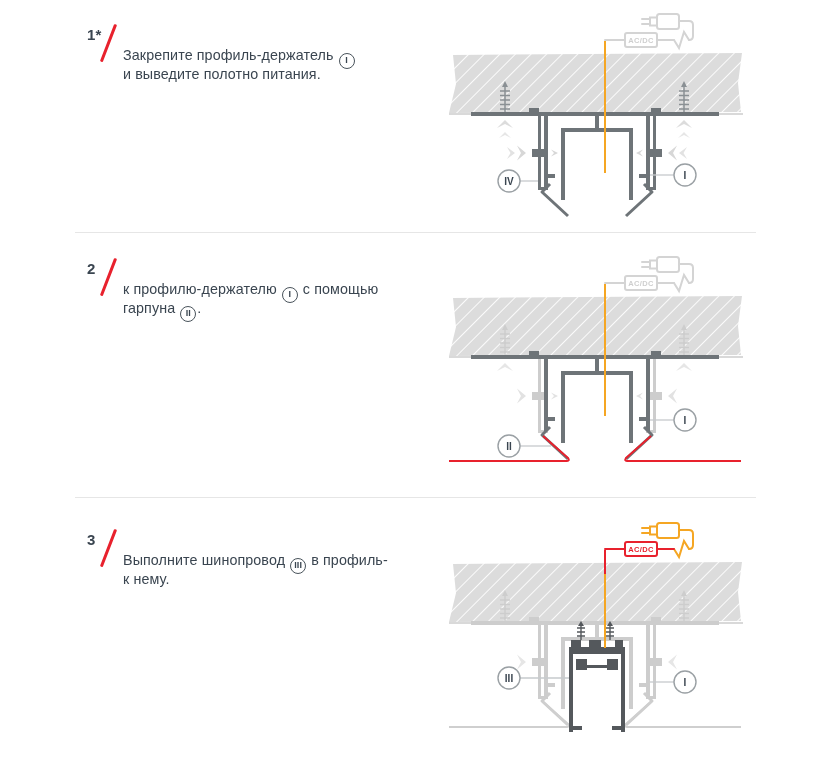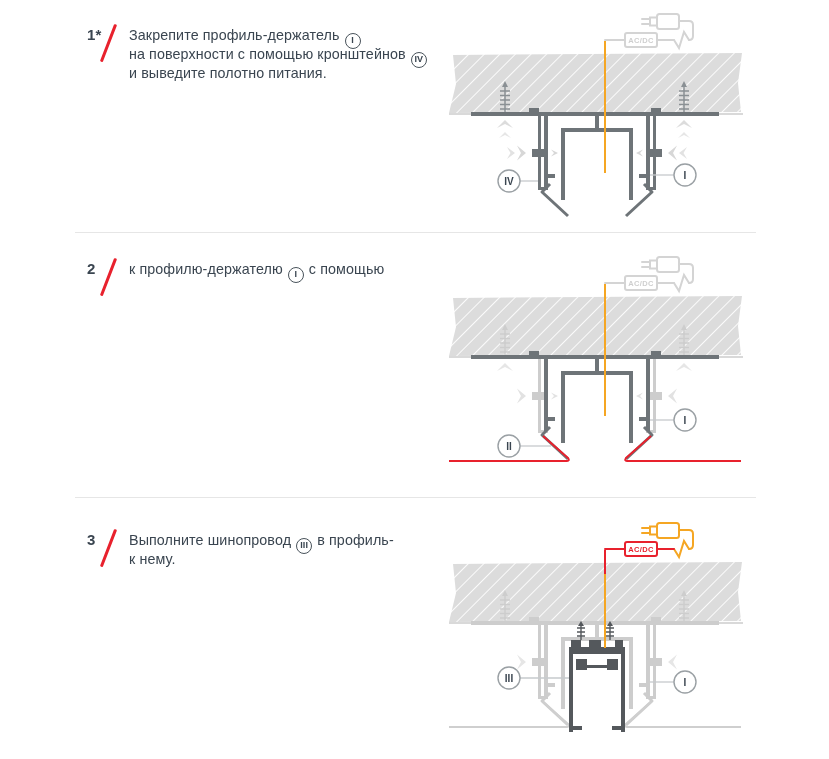--- a/index.html
+++ b/index.html
@@ -1,21 +1,21 @@
 <!DOCTYPE html>
 <html><head>
 <meta charset="utf-8">
 <style>
   html,body{margin:0;padding:0;background:#fff;}
   .page{position:relative;width:829px;height:759px;background:#ffffff;overflow:hidden;
         font-family:"Liberation Sans",sans-serif;color:#3a4550;}
   .step-num{position:absolute;left:87px;font-size:15px;font-weight:700;color:#3a4550;letter-spacing:.2px;}
   .slash{position:absolute;left:107px;width:2.5px;height:40px;background:#e8212d;
          transform:rotate(21deg);border-radius:1px;}
-  .txt{position:absolute;left:129px;font-size:14.3px;line-height:19px;letter-spacing:.1px;}
+  .txt{position:absolute;left:123px;font-size:14.3px;line-height:19px;letter-spacing:.1px;margin-top:20px;}
   .tline{height:19px;white-space:nowrap;}
   .cbadge{display:inline-flex;align-items:center;justify-content:center;box-sizing:border-box;
           min-width:16px;height:16px;padding:0 2.5px;margin:0 1px;border:1.2px solid #49535b;
           border-radius:9px;font-size:9px;font-weight:600;vertical-align:-3px;line-height:1;}
   .divider{position:absolute;left:75px;width:681px;height:1px;background:#e6e6e6;}
   .diagram{position:absolute;left:447px;width:300px;height:222px;}
 
   
   .fdk{fill:#6e7478;}                                  
   .sdk{stroke:#6e7478;fill:none;}                      
@@ -38,21 +38,20 @@
 </style>
 </head>
 <body>
 
 <div class="page">
 
   <div class="step-num" style="top:26px">1*</div>
   <div class="slash" style="top:23px"></div>
   <div class="txt" style="top:26px">
     <div class="tline"><span>Закрепите профиль-держатель </span><span class="cbadge">I</span></div>
-    <div class="tline"><span>на поверхности с помощью кронштейнов </span><span class="cbadge">IV</span></div>
     <div class="tline"><span>и выведите полотно питания.</span></div>
   </div>
 
   <svg class="diagram" style="top:13px" viewBox="0 0 300 222">
     <defs>
       <pattern id="h1" patternUnits="userSpaceOnUse" width="11" height="11" patternTransform="rotate(45)">
         <rect width="11" height="11" fill="#dcdcdc"></rect>
         <line x1="0" y1="0" x2="0" y2="11" stroke="#ffffff" stroke-width="1.8"></line>
       </pattern>
     </defs>
@@ -142,20 +141,21 @@
 
     <line x1="158" y1="28" x2="158" y2="160" stroke="#f5a623" stroke-width="2"></line>
   </svg>
 
   <div class="divider" style="top:232px"></div>
 
   <div class="step-num" style="top:260px">2</div>
   <div class="slash" style="top:257px"></div>
   <div class="txt" style="top:260px">
     <div class="tline"><span>к профилю-держателю </span><span class="cbadge">I</span><span> с помощью</span></div>
+    <div class="tline"><span>гарпуна </span><span class="cbadge">II</span><span>.</span></div>
   </div>
 
   <svg class="diagram" style="top:256px" viewBox="0 0 300 222">
     <defs>
       <pattern id="h2" patternUnits="userSpaceOnUse" width="11" height="11" patternTransform="rotate(45)">
         <rect width="11" height="11" fill="#dcdcdc"></rect>
         <line x1="0" y1="0" x2="0" y2="11" stroke="#ffffff" stroke-width="1.8"></line>
       </pattern>
     </defs>
 

